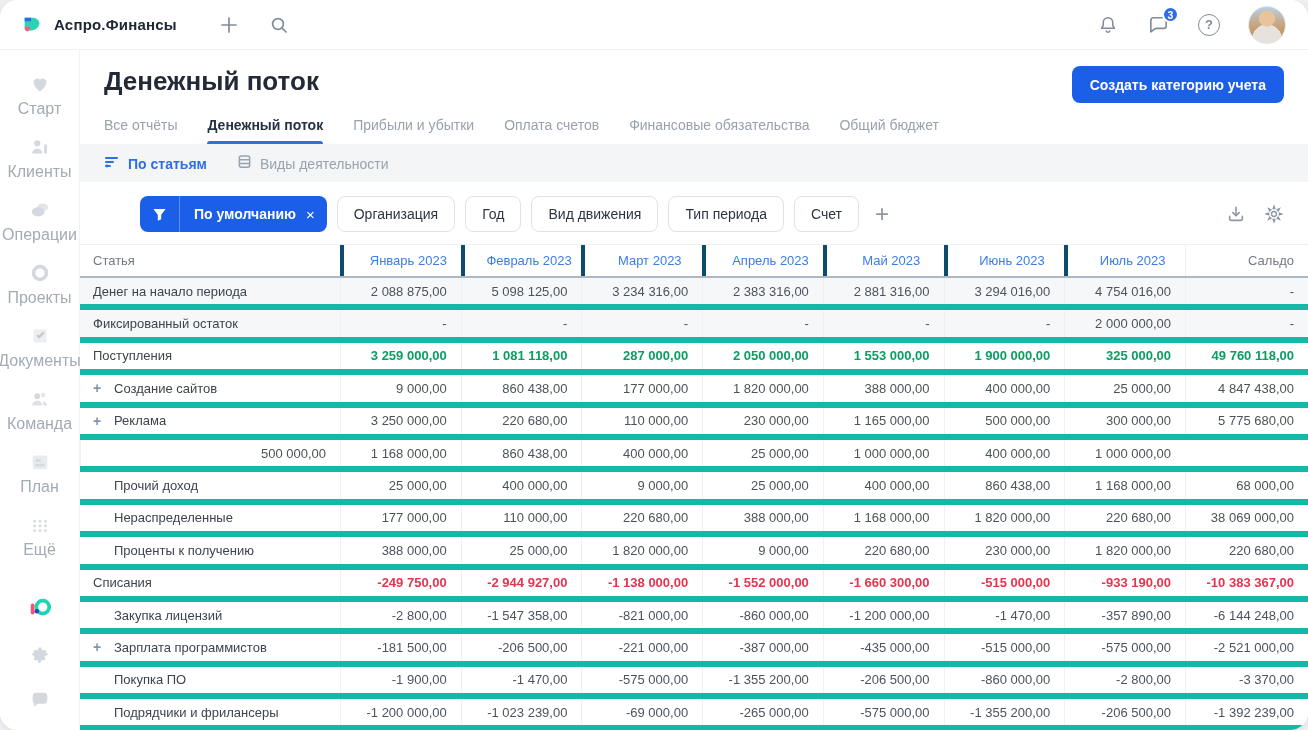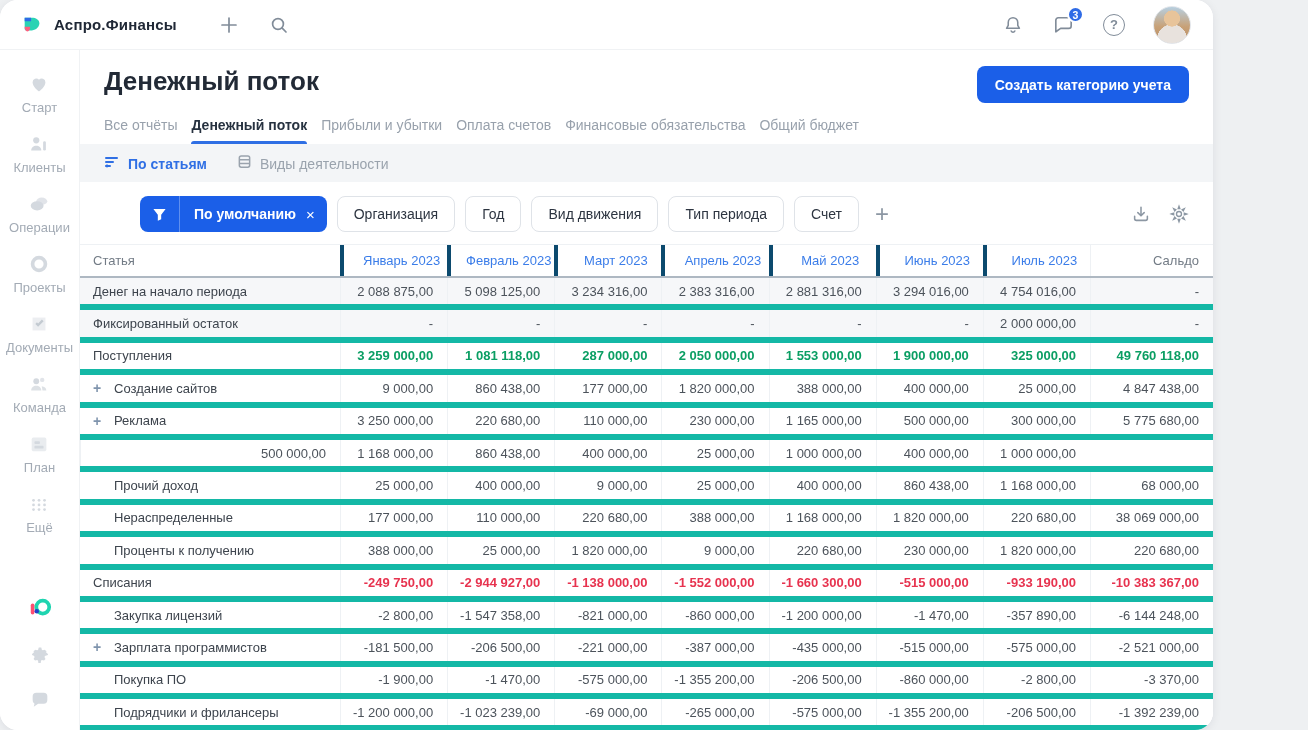--- a/index.html
+++ b/index.html
@@ -3,21 +3,21 @@
 <meta charset="utf-8">
 <style>
   * { box-sizing: border-box; margin: 0; padding: 0; }
   html,body { width:100%; height:100%; }
   body {
     background:#eef0f2;
     font-family:"Liberation Sans", sans-serif;
     display:flex; align-items:flex-start; justify-content:flex-start;
   }
   .app {
-    width:1213px; height:730px; background:#fff;
+    width:1308px; height:730px; background:#fff;
     border-radius:18px; overflow:hidden; position:relative;
     box-shadow:0 2px 10px rgba(20,30,50,.08);
   }
   
   .topbar {
     height:50px; display:flex; align-items:center; padding:0 22px 0 20px;
     background:#fff; border-bottom:1px solid #f0f2f4;
   }
   .brand { display:flex; align-items:center; gap:10px; }
   .brand-name { font-size:15px; font-weight:700; color:#202836; letter-spacing:.2px; }
@@ -42,33 +42,33 @@
     width:22px; height:22px; border-radius:50%; border:1.8px solid #818c99;
     color:#818c99; font-size:13px; font-weight:700; display:flex; align-items:center; justify-content:center;
   }
   
   .body-wrap { display:flex; height:680px; }
   .sidebar {
     width:80px; flex:0 0 80px; background:#fff; border-right:1px solid #f0f2f4;
     display:flex; flex-direction:column; align-items:center; padding-top:14px;
   }
   .side-item { display:flex; flex-direction:column; align-items:center; gap:4px; width:100%; padding:8px 0 9px; cursor:pointer; }
-  .side-item .s-label { font-size:13px; color:#a3abb5; }
+  .side-item .s-label { font-size:16px; color:#a3abb5; }
   .side-icon { width:24px; height:24px; display:flex; align-items:center; justify-content:center; }
   .side-bottom { margin-top:auto; display:flex; flex-direction:column; align-items:center; gap:22px; padding-bottom:18px; }
   .main { flex:1; display:flex; flex-direction:column; overflow:hidden; background:#fff; }
   
   .page-head { padding:16px 24px 0 24px; display:flex; align-items:flex-start; justify-content:space-between; }
   .page-title { font-size:26px; font-weight:700; color:#222a36; }
   .create-btn {
     background:#1b5fe8; color:#fff; border:none; border-radius:8px;
     height:37px; padding:0 18px; font-size:14px; font-weight:600; cursor:pointer;
     font-family:"Liberation Sans", sans-serif;
   }
-  .tabs { display:flex; gap:14px; padding:14px 24px 0 24px; }
+  .tabs { display:flex; gap:30px; padding:14px 24px 0 24px; }
   .tab { font-size:14px; color:#98a1ac; cursor:pointer; padding-bottom:11px; position:relative; white-space:nowrap; }
   .tab.active { color:#273240; font-weight:600; }
   .tab.active::after {
     content:""; position:absolute; left:0; right:0; bottom:0; height:3px;
     background:#2f6fe4; border-radius:3px 3px 0 0;
   }
   
   .subtabs { background:#f3f5f7; display:flex; align-items:center; gap:30px; padding:10px 24px; height:38px; }
   .subtab { display:flex; align-items:flex-end; gap:8px; font-size:14px; cursor:pointer; color:#9aa3ad; }
   .subtab.active { color:#2f6fe4; font-weight:600; }

